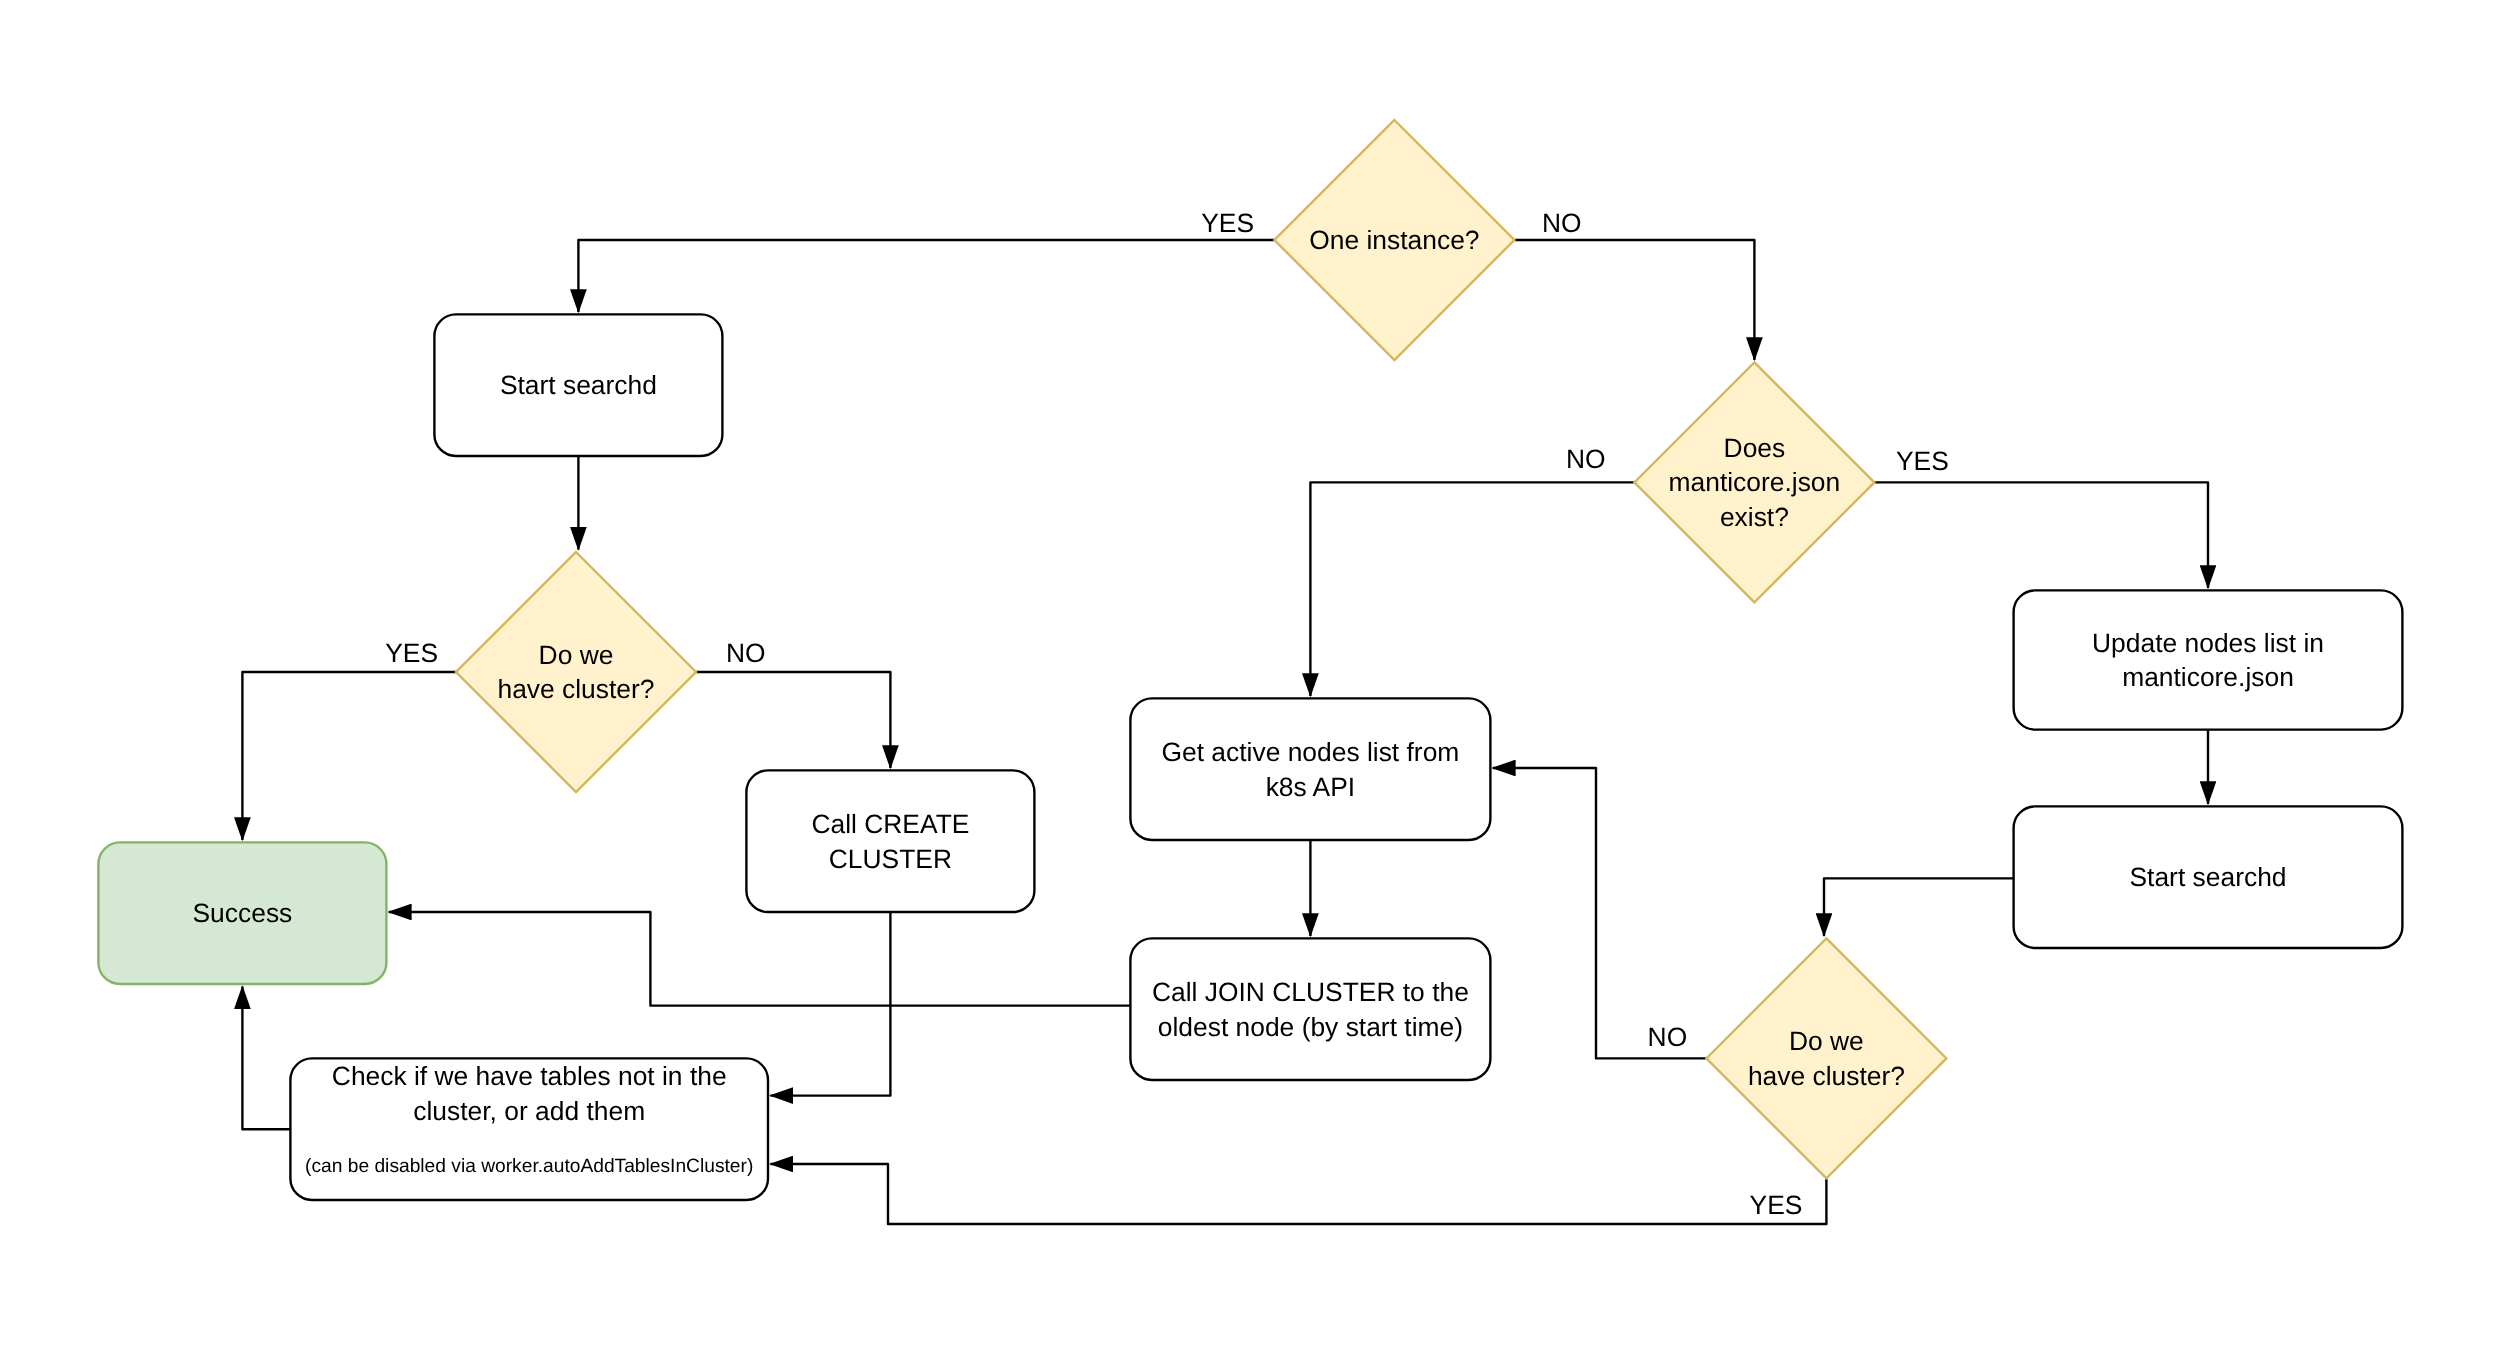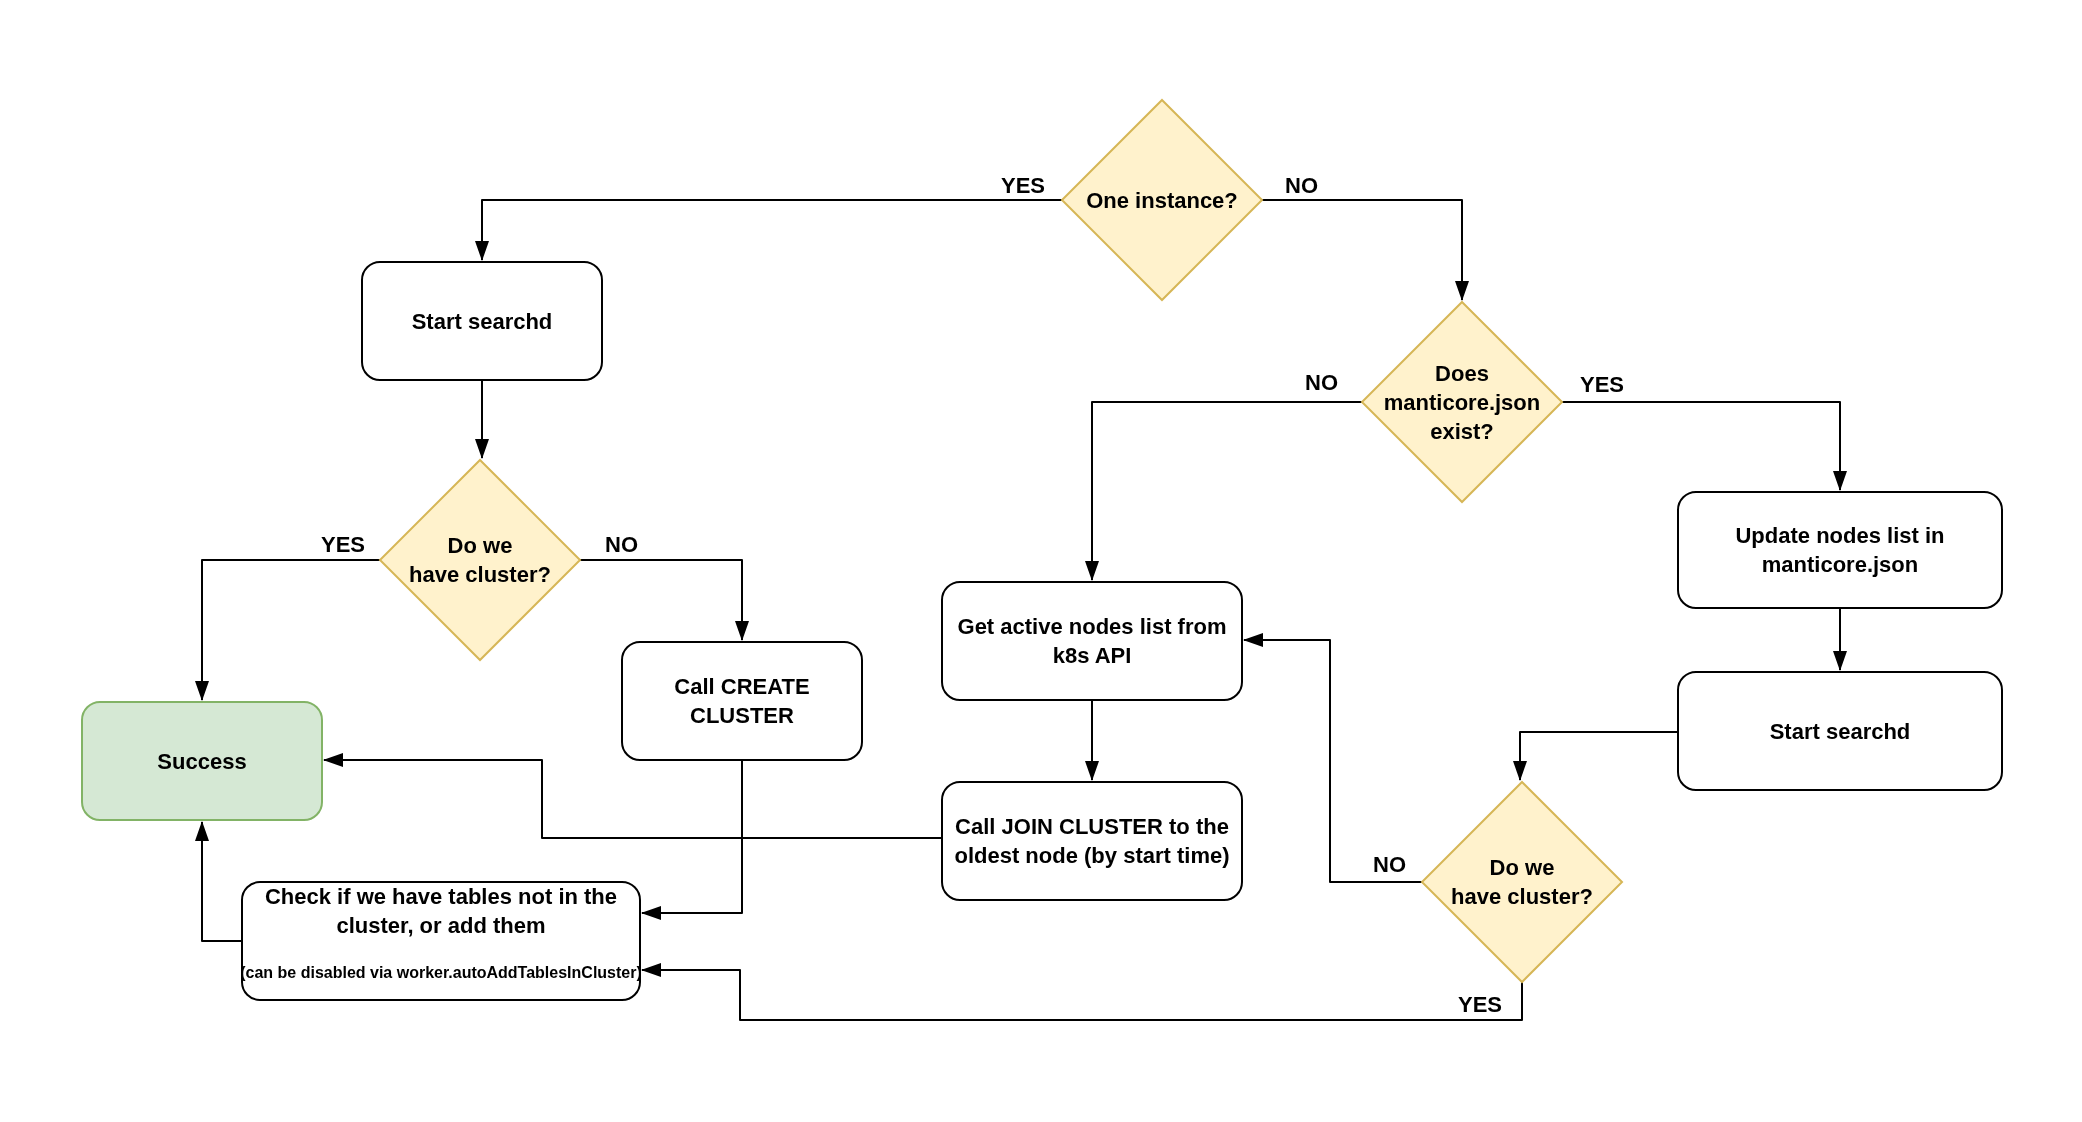--- a/index.html
+++ b/index.html
@@ -6,21 +6,20 @@
     margin: 0;
     padding: 0;
     background: #ffffff;
   }
   .stage {
     position: relative;
     width: 2082px;
     height: 1122px;
     background: #ffffff;
     overflow: hidden;
-    font-weight: bold;
   }
   svg.diagram {
     display: block;
     width: 2082px;
     height: 1122px;
     font-family: "Liberation Sans", "DejaVu Sans", sans-serif;
   }
   svg.diagram text {
     user-select: none;
   }

